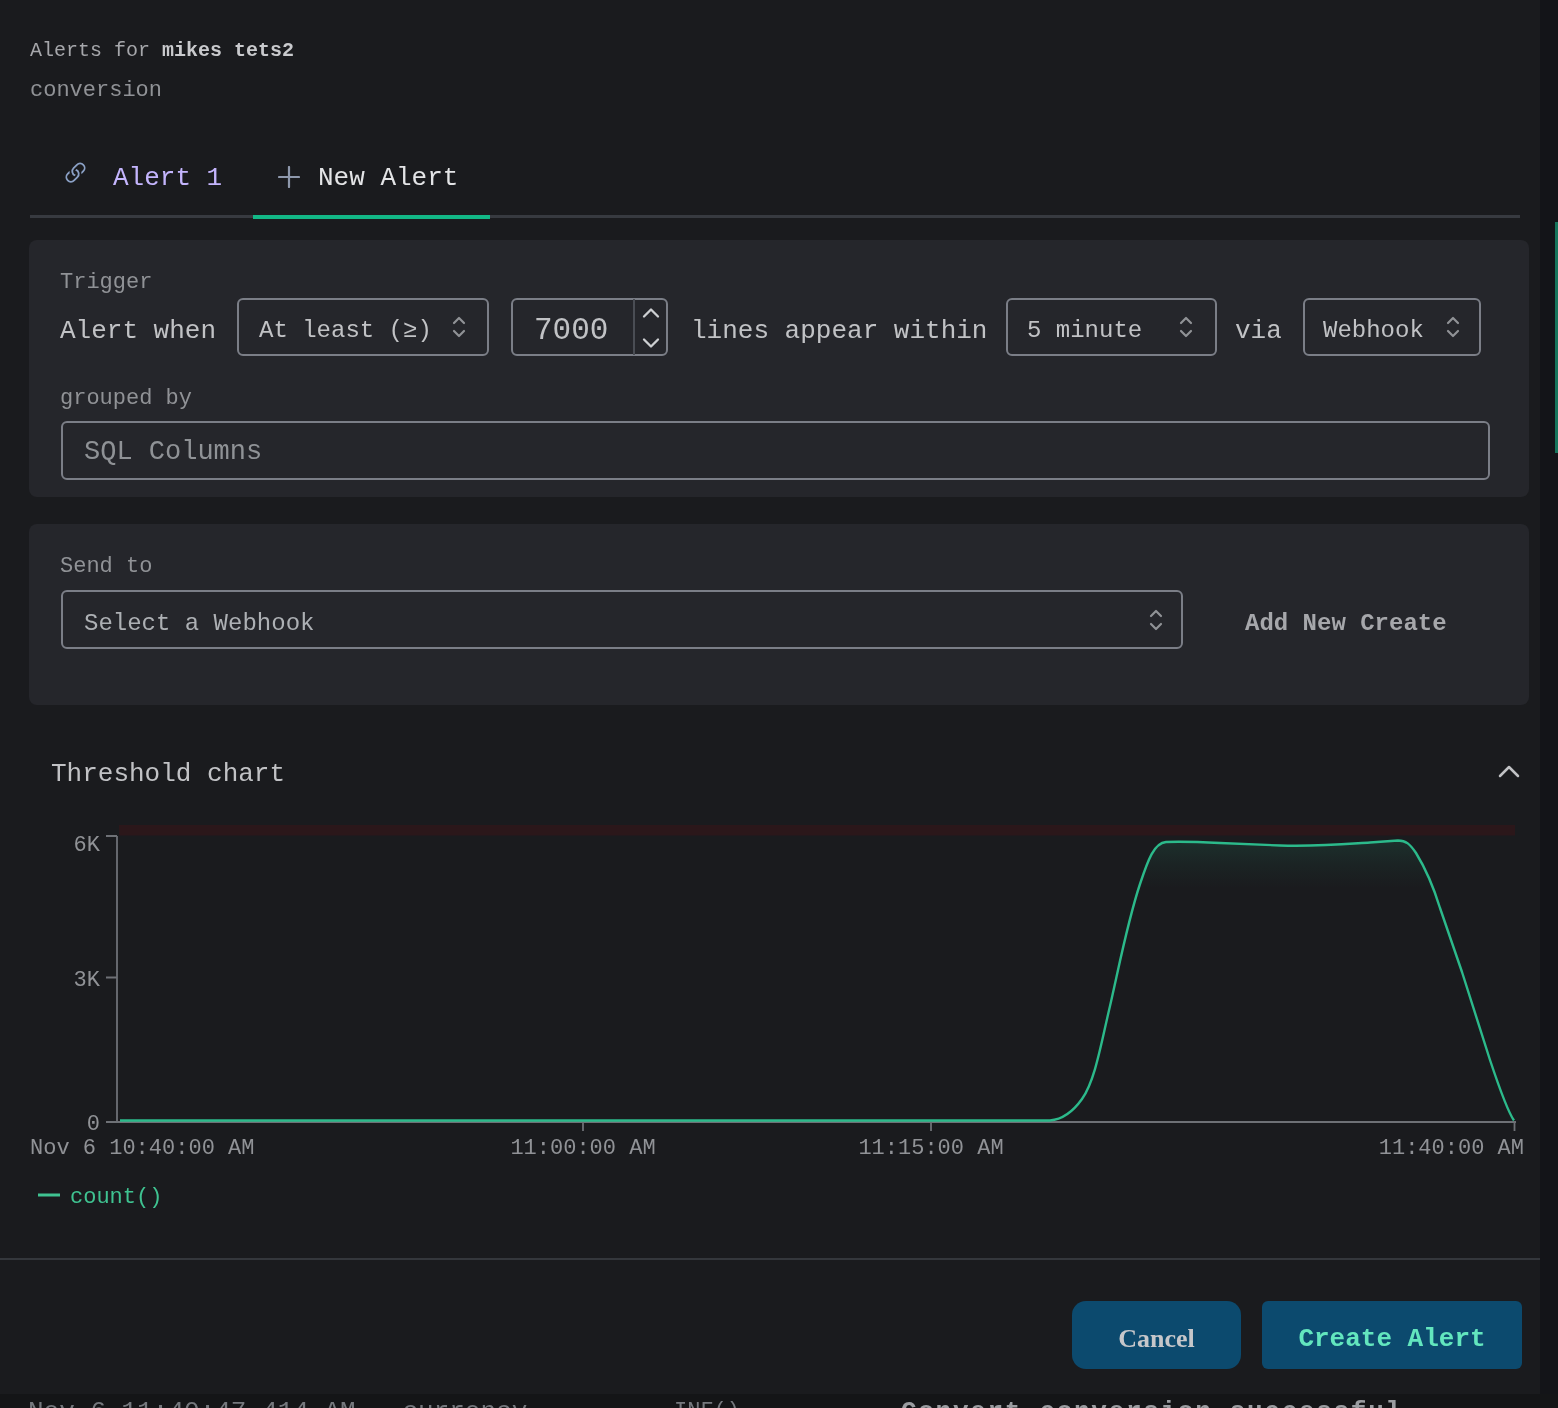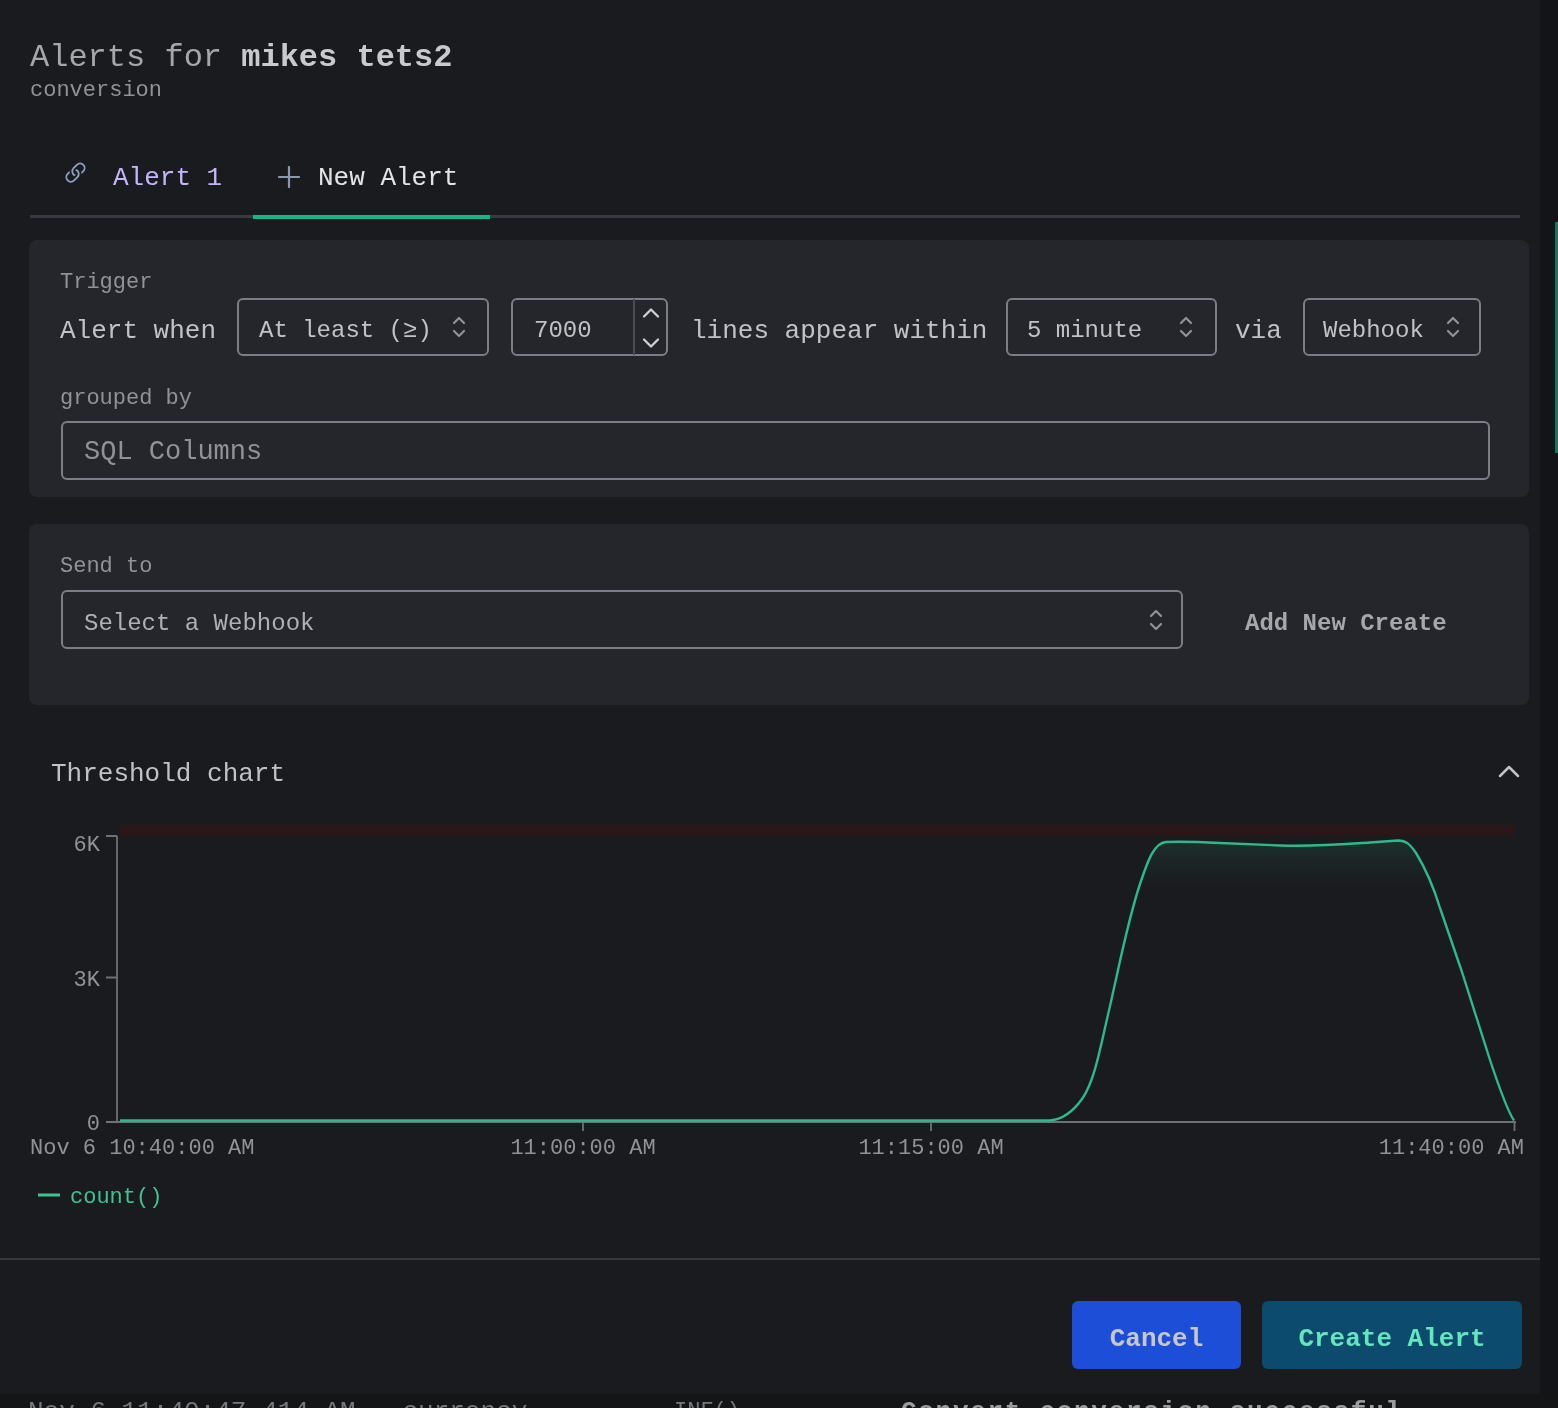--- a/index.html
+++ b/index.html
@@ -9,21 +9,21 @@
   .abs { position:absolute; }
   .panel { position:absolute; left:29px; width:1500px; background:#25262B; border-radius:8px; }
   .sel { position:absolute; border:2px solid #7B7E87; border-radius:6px; background:#25262B; }
   .lbl { color:#909296; font-size:22px; }
   .txt { color:#C1C2C5; font-size:26px; }
 </style>
 </head>
 <body>
 <div class="modal">
 
-  <div class="abs" style="left:30px; top:39px; font-size:32px; color:#a6a7ab;">Alerts for <span style="font-weight:bold; color:#C9CACD;">mikes tets2</span></div>
+  <div class="abs" style="left:30px; top:39px; font-size:20px; color:#a6a7ab;">Alerts for <span style="font-weight:bold; color:#C9CACD;">mikes tets2</span></div>
   <div class="abs lbl" style="left:30px; top:78px;">conversion</div>
 
   <svg class="abs" style="left:61px; top:159px;" width="29" height="29" viewBox="0 0 16 16" fill="#8BA1C6">
     <path d="M4.715 6.542 3.343 7.914a3 3 0 1 0 4.243 4.243l1.828-1.829A3 3 0 0 0 8.586 5.5L8 6.086a1.002 1.002 0 0 0-.154.199 2 2 0 0 1 .861 3.337L6.88 11.45a2 2 0 1 1-2.83-2.83l.793-.792a4.018 4.018 0 0 1-.128-1.287z"></path>
     <path d="M6.586 4.672A3 3 0 0 0 7.414 9.5l.775-.776a2 2 0 0 1-.896-3.346L9.12 3.55a2 2 0 1 1 2.83 2.83l-.793.792c.112.42.155.855.128 1.287l1.372-1.372a3 3 0 1 0-4.243-4.243L6.586 4.672z"></path>
   </svg>
   <div class="abs" style="left:113px; top:163px; font-size:26px; color:#c4b5fd;">Alert 1</div>
   <svg class="abs" style="left:278px; top:166px;" width="22" height="22" viewBox="0 0 22 22">
     <g stroke="#8E98AC" stroke-width="2.2" stroke-linecap="round">
       <path d="M11 1 V21 M1 11 H21"></path>
@@ -39,21 +39,21 @@
 
   <div class="sel" style="left:237px; top:298px; width:252px; height:58px;"></div>
   <div class="abs" style="left:259px; top:302px; height:58px; line-height:58px; font-size:24px; color:#C1C2C5;">At least (≥)</div>
   <svg class="abs" style="left:448px; top:311px;" width="22" height="32" viewBox="0 0 22 32">
     <g stroke="#909296" stroke-width="2.2" fill="none" stroke-linecap="round" stroke-linejoin="round">
       <path d="M6 12 L11 7 L16 12 M6 20 L11 25 L16 20"></path>
     </g>
   </svg>
 
   <div class="sel" style="left:511px; top:298px; width:157px; height:58px;"></div>
-  <div class="abs" style="left:534px; top:302px; height:58px; line-height:58px; font-size:24px; color:#C1C2C5;">7000</div>
+  <div class="abs" style="left:534px; top:302px; height:58px; line-height:58px; font-size:31px; color:#C1C2C5;">7000</div>
   <div class="abs" style="left:633px; top:299px; width:2px; height:56px; background:#4A4D54;"></div>
   <svg class="abs" style="left:641px; top:300px;" width="22" height="56" viewBox="0 0 22 56">
     <g stroke="#CDCFD2" stroke-width="2.3" fill="none" stroke-linecap="round" stroke-linejoin="round">
       <path d="M3 16.5 L10 9.5 L17 16.5 M3 39.5 L10 46.5 L17 39.5"></path>
     </g>
   </svg>
 
   <div class="abs txt" style="left:691px; top:302px; height:58px; line-height:58px;">lines appear within</div>
 
   <div class="sel" style="left:1006px; top:298px; width:211px; height:58px;"></div>
@@ -124,21 +124,21 @@
       <text x="583" y="334" text-anchor="middle">11:00:00 AM</text>
       <text x="931" y="334" text-anchor="middle">11:15:00 AM</text>
       <text x="1524" y="334" text-anchor="end">11:40:00 AM</text>
     </g>
 
     <path d="M38 375 H60" stroke="#3FC391" stroke-width="3"></path>
     <text x="70" y="383" font-family="Liberation Mono, monospace" font-size="22" fill="#3FC391">count()</text>
   </svg>
 
   <div class="abs" style="left:0; top:1258px; width:1540px; height:2px; background:#34373C;"></div>
-  <div class="abs" style="left:1072px; top:1301px; width:169px; height:68px; background:#1d4ed8; border-radius:6px; text-align:center; line-height:76px;">
+  <div class="abs" style="left:1072px; top:1301px; width:169px; height:68px; background:#0c4a6e; border-radius:14px; text-align:center; line-height:76px;font-family:Liberation Serif, serif;">
     <span style="font-size:26px; font-weight:bold; color:#C6C7CA;">Cancel</span>
   </div>
   <div class="abs" style="left:1262px; top:1301px; width:260px; height:68px; background:#0c4a6e; border-radius:6px; text-align:center; line-height:76px;">
     <span style="font-size:26px; font-weight:bold; color:#63E6BE;">Create Alert</span>
   </div>
 </div>
 
 <div class="abs" style="left:1540px; top:0; width:18px; height:1408px; background:#131418;"></div>
 <div class="abs" style="left:1555px; top:222px; width:3px; height:231px; background:#17755C;"></div>
 

